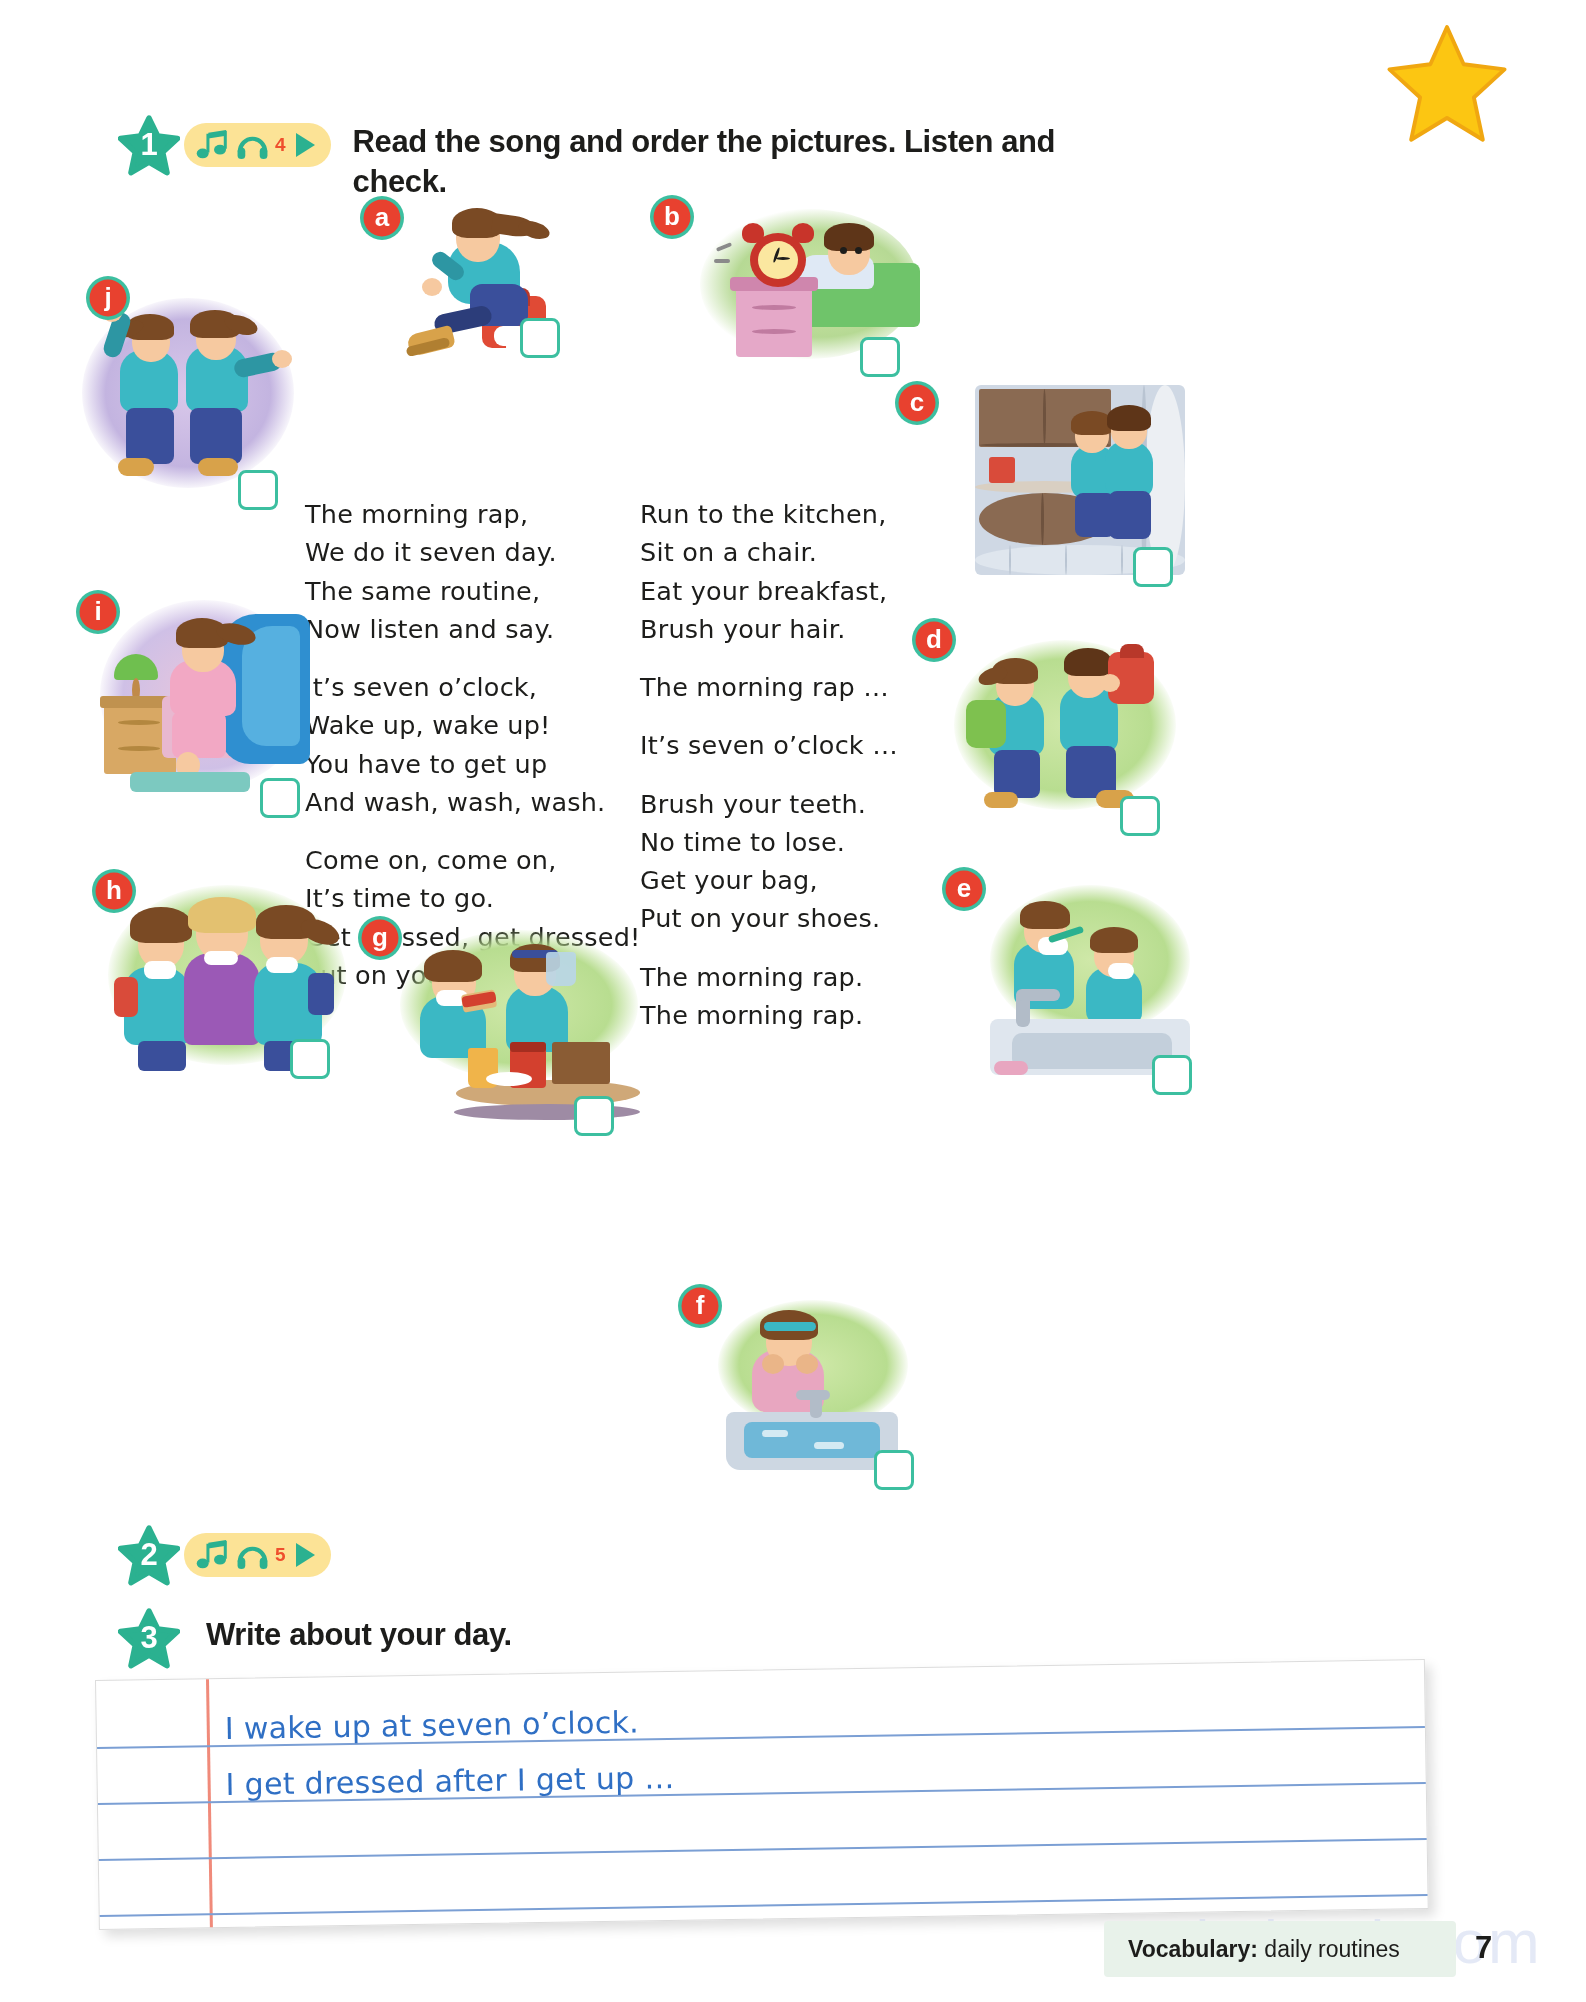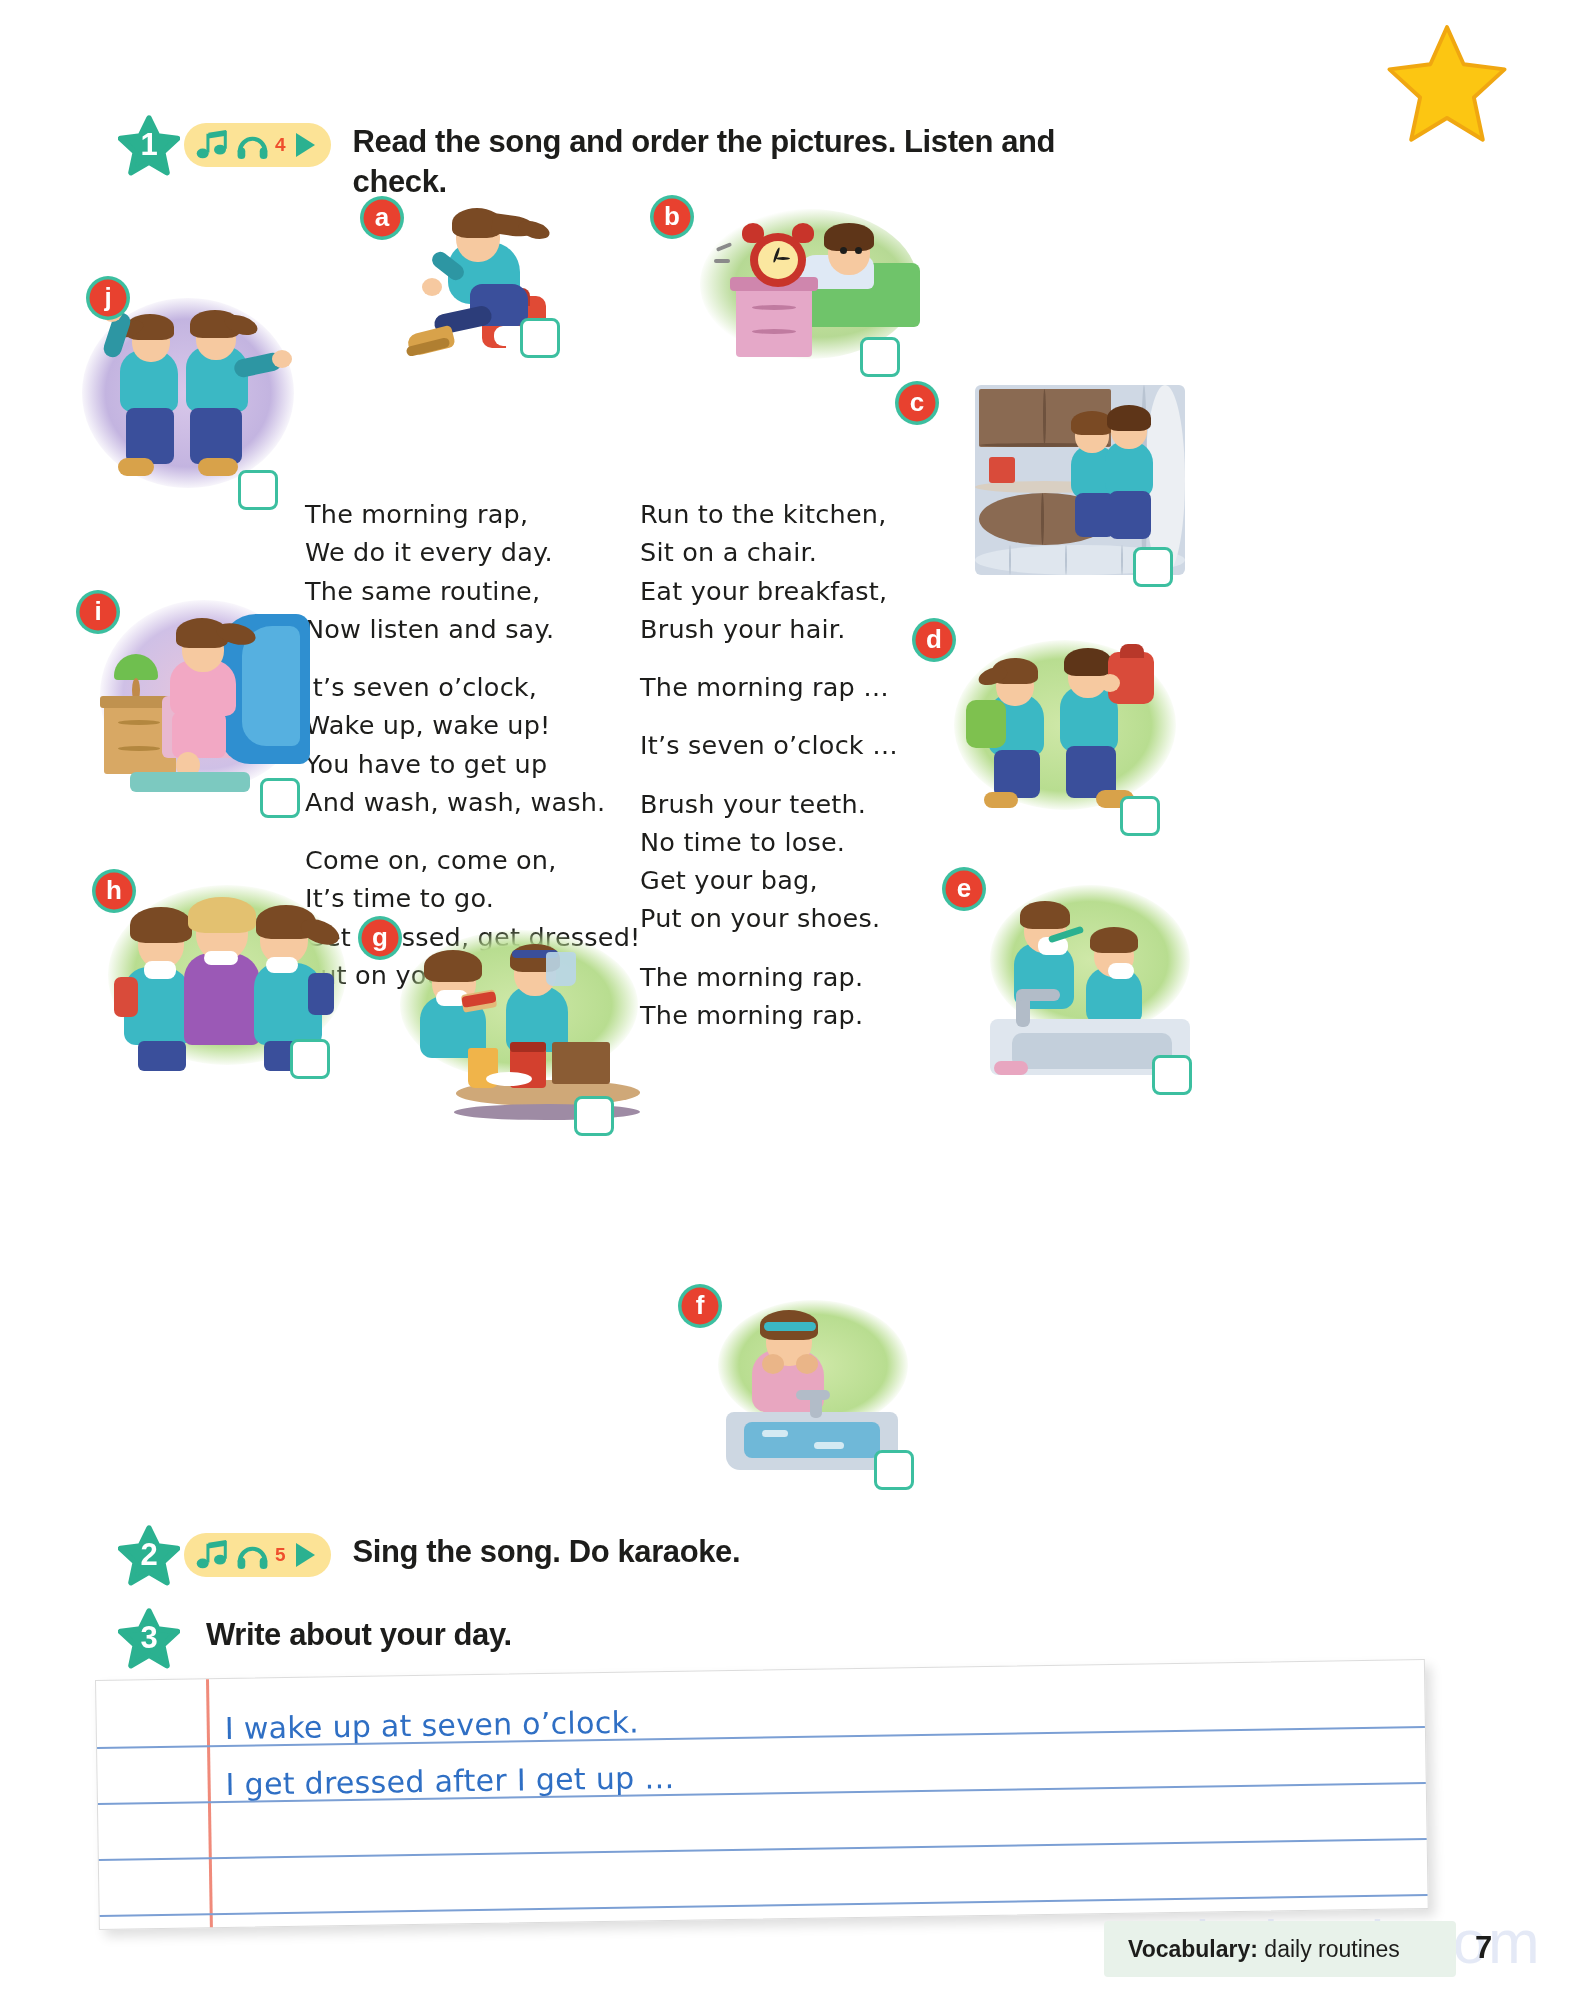--- a/index.html
+++ b/index.html
@@ -172,21 +172,21 @@
       <svg class="play-ico" viewBox="0 0 24 26">
         <path d="M3 1 L22 13 L3 25 Z" fill="#2bb190"></path>
       </svg>
     </div>
     <div class="ex-title">Read the song and order the pictures. Listen and check.</div>
   </div>
 
   <div class="lyrics" style="left:305px; top:495px; width:300px;">
     <div class="verse">
       <div>The morning rap,</div>
-      <div>We do it every day.</div>
+      <div>We do it seven day.</div>
       <div>The same routine,</div>
       <div>Now listen and say.</div>
     </div>
     <div class="verse">
       <div>It’s seven o’clock,</div>
       <div>Wake up, wake up!</div>
       <div>You have to get up</div>
       <div>And wash, wash, wash.</div>
     </div>
     <div class="verse">
@@ -601,21 +601,20 @@
       <svg class="head-ico" viewBox="0 0 32 28">
         <path d="M3 20 A13 13 0 0 1 29 20" fill="none" stroke="#2bb190" stroke-width="4.4" stroke-linecap="round"></path>
         <rect x="0.5" y="16" width="8" height="12" rx="4" fill="#2bb190"></rect>
         <rect x="23.5" y="16" width="8" height="12" rx="4" fill="#2bb190"></rect>
       </svg>
       <span class="trk">5</span>
       <svg class="play-ico" viewBox="0 0 24 26">
         <path d="M3 1 L22 13 L3 25 Z" fill="#2bb190"></path>
       </svg>
     </div>
-    <div class="ex-title">Sing the song. Do karaoke.</div>
   </div>
 
   <div class="ex-head" style="left:118px; top:1608px;">
     <div class="star-num">
       <svg viewBox="0 0 100 100">
         <path d="M50 5 L64 34 L96 38 L72 60 L79 93 L50 76 L21 93 L28 60 L4 38 L36 34 Z" fill="#2bb190" stroke="#2bb190" stroke-width="9" stroke-linejoin="round"></path>
       </svg>
       <span>3</span>
     </div>
     <div class="ex-title narrow">Write about your day.</div>

